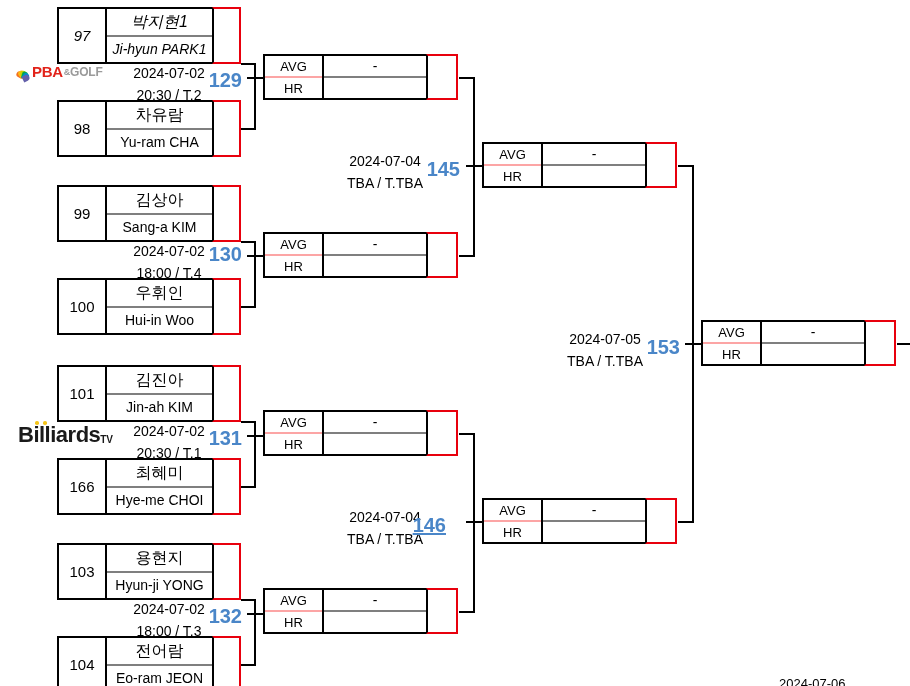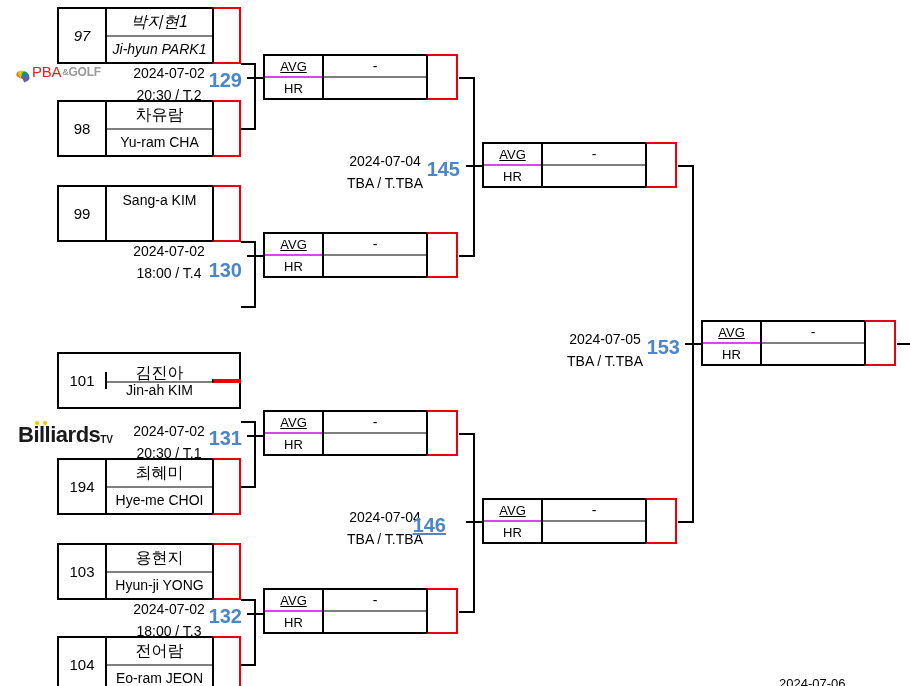--- a/index.html
+++ b/index.html
@@ -73,21 +73,21 @@
   .r-labels{
     width:57px;flex:0 0 57px;
     border-right:2px solid #000;
     display:flex;flex-direction:column;
   }
   .r-lab{
     height:50%;
     display:flex;align-items:center;justify-content:center;
     font-size:13px;color:#000;line-height:1;
   }
-  .r-lab.top{border-bottom:2px solid #d946ef;text-decoration:underline;}
+  .r-lab.top{border-bottom:2px solid #fca5a5;}
   .r-vals{
     flex:1 1 auto;
     display:flex;flex-direction:column;
     min-width:0;
   }
   .r-val{
     height:50%;
     display:flex;align-items:center;justify-content:center;
     font-size:14px;color:#000;line-height:1;
   }
@@ -134,21 +134,21 @@
     position:relative;flex:0 0 13px;
   }
   .pba-peacock i{
     position:absolute;left:5px;top:6px;
     width:6px;height:7px;
     transform-origin:1px 7px;
     border-radius:3px 3px 0 0;
     display:block;
   }
   .pba-text{
-    font-size:15px;font-weight:normal;color:#e2231a;letter-spacing:-.3px;
+    font-size:15px;font-weight:bold;color:#e2231a;letter-spacing:-.3px;
   }
   .pba-sub{
     font-size:9px;font-weight:bold;color:#9a9a9a;margin-left:1px;letter-spacing:-.2px;
   }
   .pba-golf{
     font-size:12px;font-weight:bold;color:#9a9a9a;letter-spacing:-.2px;
   }
   .btv-name{
     font-size:22px;font-weight:bold;color:#1a1a1a;letter-spacing:-.5px;position:relative;
   }
@@ -216,44 +216,53 @@
   <div class="mnum" style="left:196px;top:69px;width:46px;">129</div>
 
   <div class="ln-h" style="left:241px;top:63px;width:15px;"></div>
   <div class="ln-h" style="left:241px;top:128px;width:15px;"></div>
   <div class="ln-v" style="left:254px;top:63px;height:67px;"></div>
   <div class="ln-h" style="left:247px;top:77px;width:16px;"></div>
 
   <div class="p-box" style="left:57px;top:185px;">
     <div class="p-seed">99</div>
     <div class="p-names">
+      <div class="p-kr">김상아</div>
       <div class="p-en">Sang-a KIM</div>
+    </div>
+    <div class="p-score"></div>
+  </div>
+  <div class="p-box" style="left:57px;top:278px;">
+    <div class="p-seed">100</div>
+    <div class="p-names">
+      <div class="p-kr">우휘인</div>
+      <div class="p-en">Hui-in Woo</div>
     </div>
     <div class="p-score"></div>
   </div>
   <div class="meta" style="left:94px;top:240px;width:150px;">
     <div>2024-07-02</div>
     <div>18:00 / T.4</div>
   </div>
-  <div class="mnum" style="left:196px;top:259px;width:46px;">130</div>
+  <div class="mnum" style="left:196px;top:243px;width:46px;">130</div>
   <div class="ln-h" style="left:241px;top:241px;width:15px;"></div>
   <div class="ln-h" style="left:241px;top:306px;width:15px;"></div>
   <div class="ln-v" style="left:254px;top:241px;height:67px;"></div>
   <div class="ln-h" style="left:247px;top:255px;width:16px;"></div>
 
-  <div class="p-box" style="left:57px;top:352px;align-items:center;">
+  <div class="p-box" style="left:57px;top:365px;">
     <div class="p-seed">101</div>
     <div class="p-names">
       <div class="p-kr">김진아</div>
       <div class="p-en">Jin-ah KIM</div>
     </div>
     <div class="p-score"></div>
   </div>
   <div class="p-box" style="left:57px;top:458px;">
-    <div class="p-seed">194</div>
+    <div class="p-seed">166</div>
     <div class="p-names">
       <div class="p-kr">최혜미</div>
       <div class="p-en">Hye-me CHOI</div>
     </div>
     <div class="p-score"></div>
   </div>
   <div class="meta" style="left:94px;top:420px;width:150px;">
     <div>2024-07-02</div>
     <div>20:30 / T.1</div>
   </div>

